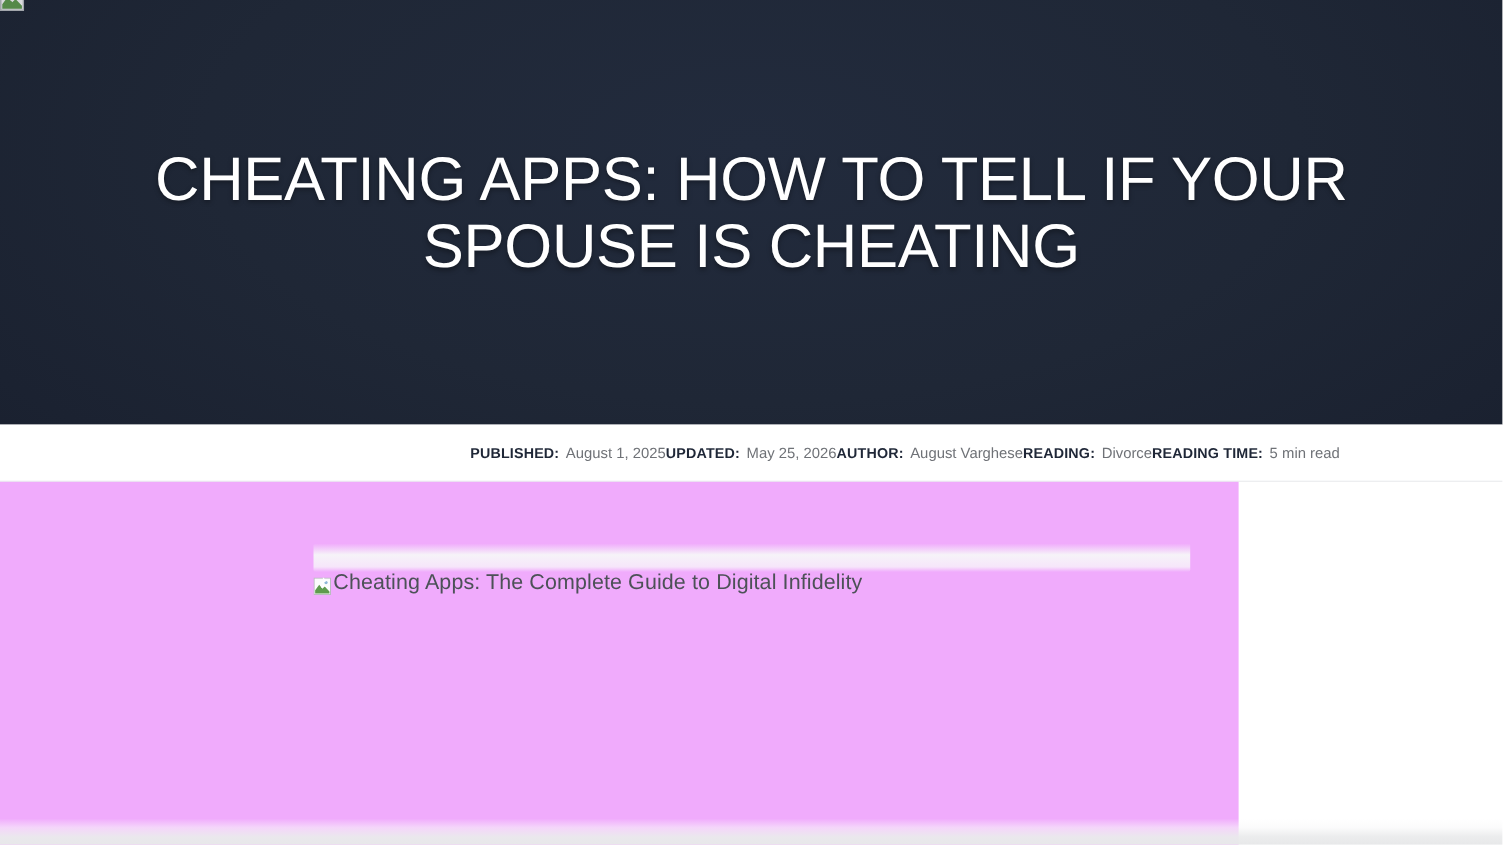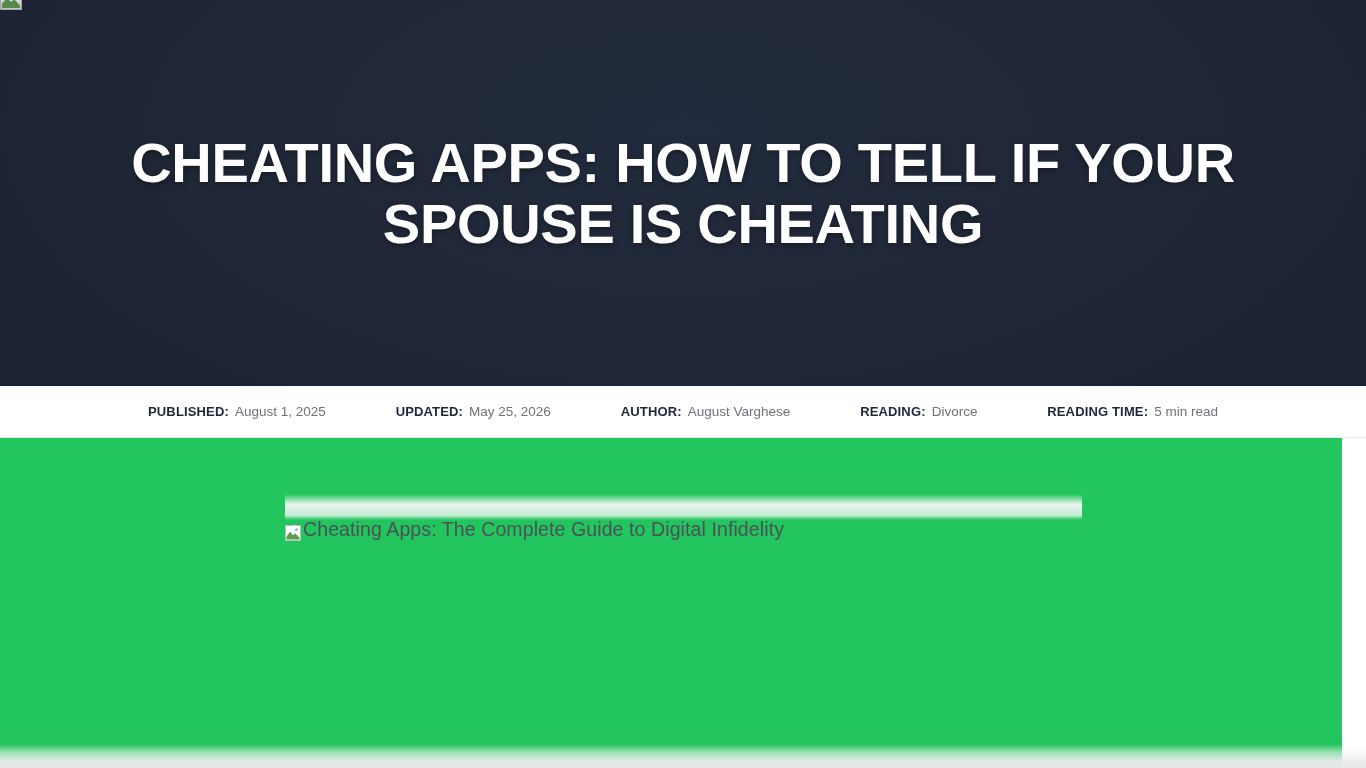--- a/index.html
+++ b/index.html
@@ -57,21 +57,21 @@
     justify-content: center;
   }
 
   .hero-title {
     width: 1120px;
     margin: 0;
     padding: 0;
     text-align: center;
     color: #ffffff;
     font-family: "Liberation Sans", sans-serif;
-    font-weight: 700;
+    font-weight: 400;
     font-size: 56px;
     line-height: 61px;
     letter-spacing: -0.3px;
     text-transform: uppercase;
     text-shadow: 0 2px 5px rgba(0,0,0,0.35);
   }
 
   
   .meta-bar {
     position: relative;
@@ -82,21 +82,21 @@
     box-sizing: border-box;
   }
   .meta-row {
     position: absolute;
     left: 148px;
     top: 0;
     width: 1070px;
     height: 51px;
     display: flex;
     align-items: center;
-    justify-content: space-between;
+    justify-content: flex-end;
     white-space: nowrap;
   }
   .meta-item {
     display: flex;
     align-items: baseline;
     gap: 6px;
     font-size: 13px;
   }
   .meta-label {
     font-family: "Liberation Sans", sans-serif;
@@ -108,23 +108,23 @@
   .meta-value {
     font-family: Liberation Sans, sans-serif;
     font-weight: 400;
     font-size: 13.5px;
     color: #6f7277;
   }
 
   
   .article {
     position: relative;
-    width: 1342px;
+    width: 1126px;
     height: 330px;
-    background: #22c55e;
+    background: #f0abfc;
   }
 
   
   .featured-shade {
     position: absolute;
     left: 285px;
     top: 56px;
     width: 797px;
     height: 26px;
     background: linear-gradient(180deg,

